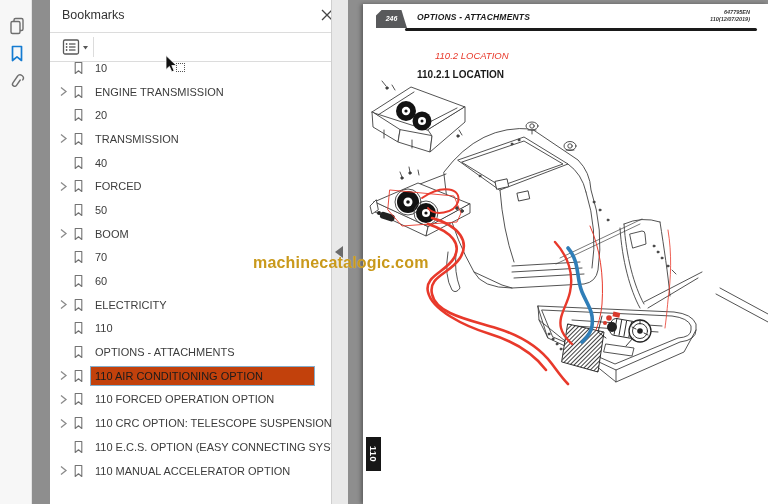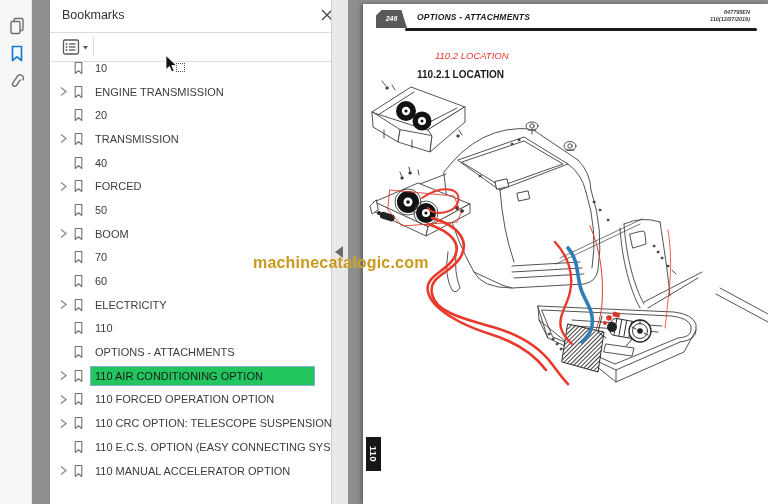--- a/index.html
+++ b/index.html
@@ -21,21 +21,21 @@
   .vdiv { position:absolute; left:43px; top:37px; width:1px; height:20px; background:#DCDCDC; }
   .hdiv2 { position:absolute; left:0; top:61px; width:297px; height:1px; background:#DCDCDC; }
 
   .bm-list { position:absolute; left:0; top:62px; width:283px; height:442px; overflow:hidden; }
   .bm-inner { margin-top:-6px; }
   .bm-row { height:23.7px; display:flex; align-items:center; padding-left:7px; }
   .chev { width:13px; height:13px; flex:0 0 13px; margin-right:2px; }
   .bm-ic { width:13px; height:14px; flex:0 0 13px; margin-right:6px; }
   .bm-label { font-size:11px; color:#3C3C3C; white-space:nowrap; padding:3px 4px;
     flex:1; margin-right:19px; }
-  .bm-row.selected .bm-label { background:#22c55e; outline:1px solid #84AECD; color:#1B1B1B; }
+  .bm-row.selected .bm-label { background:#c2410c; outline:1px solid #84AECD; color:#1B1B1B; }
 
   
   .sb-track { position:absolute; left:283px; top:62px; width:14px; height:442px;
     background:#F5F5F5; border-left:1px solid #E6E6E6; }
   .sb-thumb { position:absolute; left:2px; top:108px; width:6px; height:88px;
     background:#909090; border-radius:3px; }
 
   
   .splitter { position:absolute; left:331px; top:0; width:17px; height:504px;
     background:#E9E9E9; border-left:1px solid #CFCFCF; z-index:4; }

